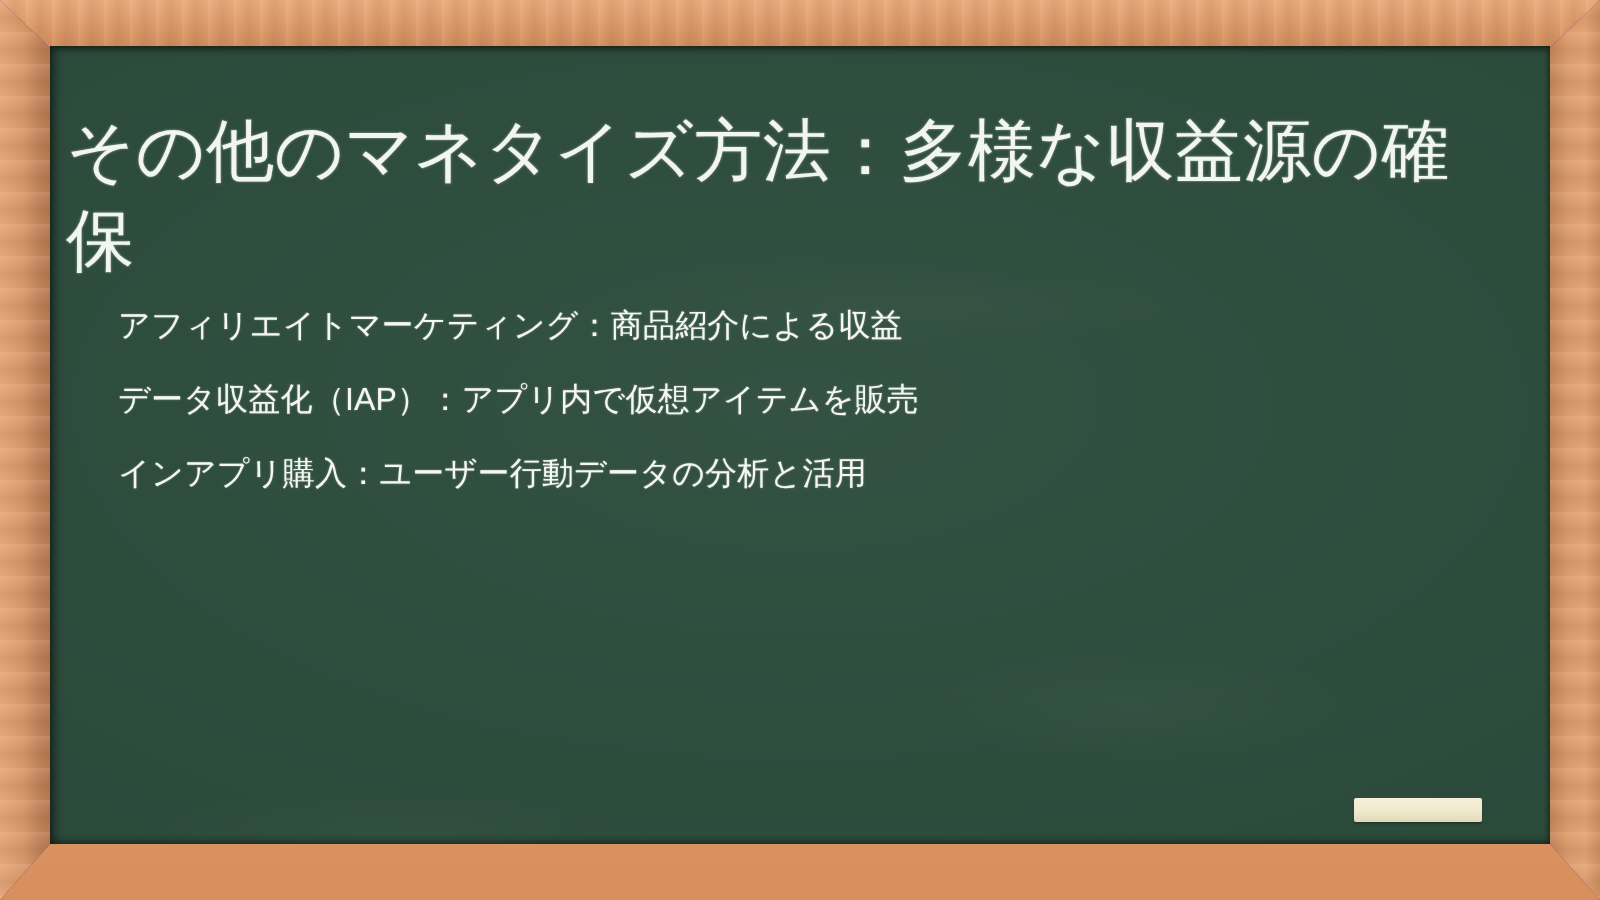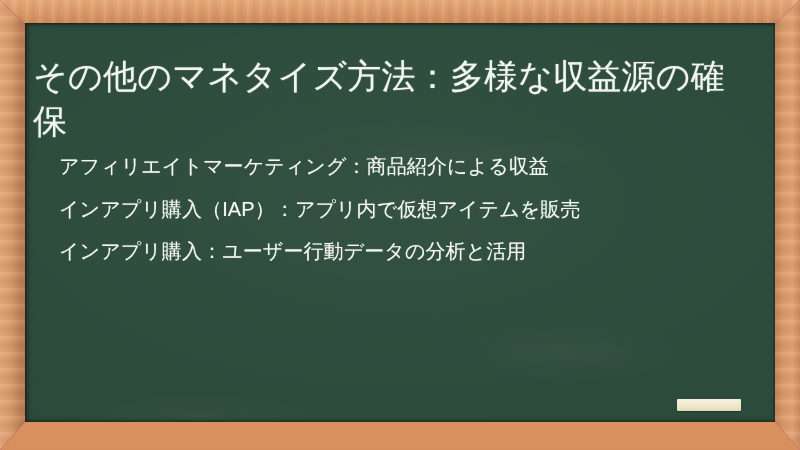--- a/index.html
+++ b/index.html
@@ -133,21 +133,21 @@
     position: absolute;
     left: 34px;
     top: 130px;
     width: 700px;
     list-style: none;
     margin: 0;
     padding: 0;
   }
   #bullet-list li {
     color: #f4f7f4;
-    font-size: 20px;
+    font-size: 16px;
     line-height: 1.38;
     margin: 0 0 15px 0;
     letter-spacing: 0.1px;
     text-shadow: 0 0 1px rgba(255,255,255,0.45);
     white-space: pre-wrap;
   }
   #bullet-list li:last-child { margin-bottom: 0; }
 
   
   #chalk-stick {
@@ -176,21 +176,21 @@
     <div class="smudge smudge-a"></div>
     <div class="smudge smudge-b"></div>
     <div class="smudge smudge-c"></div>
 
     <div id="content">
 
       <h1 id="slide-title">その他のマネタイズ方法：多様な収益源の確保</h1>
 
       <ul id="bullet-list">
         <li>アフィリエイトマーケティング：商品紹介による収益</li>
-        <li>インアプリ購入（IAP）：アプリ内で仮想アイテムを販売</li>
+        <li>データ収益化（IAP）：アプリ内で仮想アイテムを販売</li>
         <li>インアプリ購入：ユーザー行動データの分析と活用</li>
       </ul>
 
     </div>
 
     <div id="chalk-stick"></div>
 
   </div>
 </div>
 

